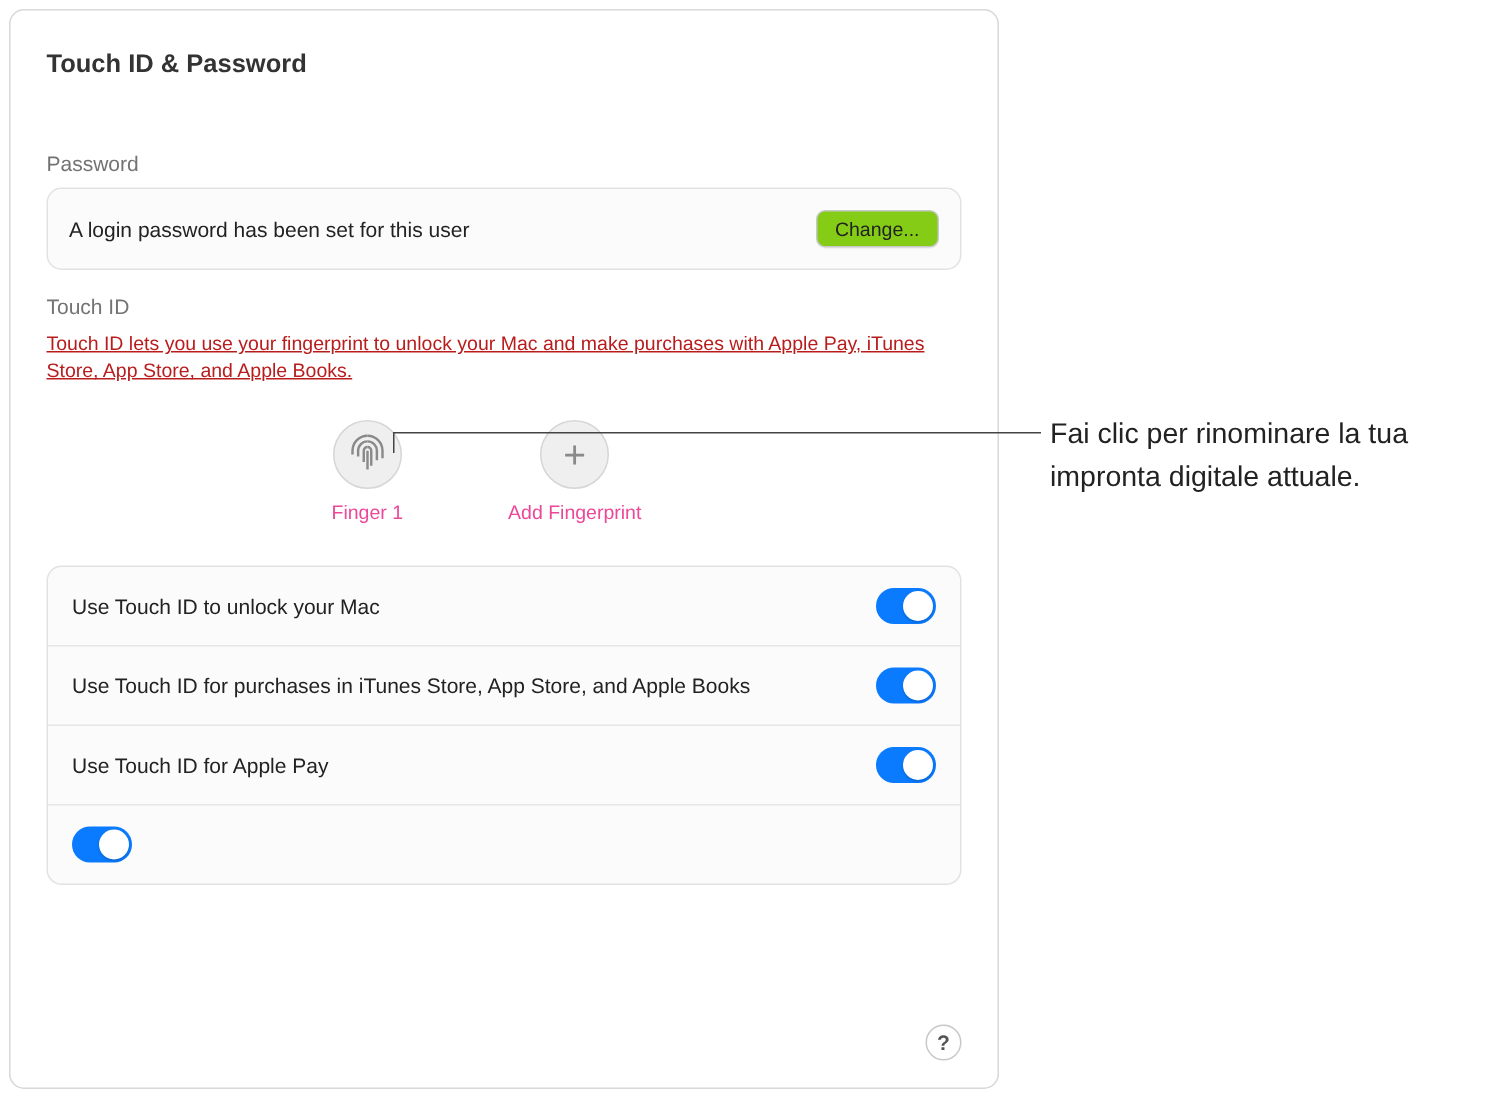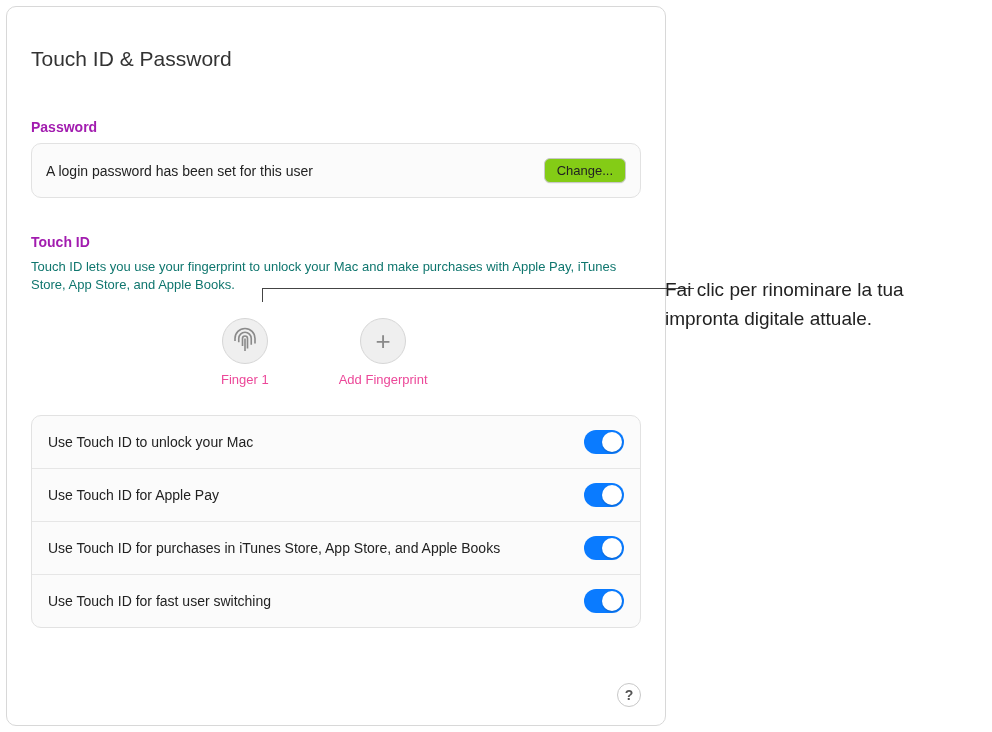--- a/index.html
+++ b/index.html
@@ -19,30 +19,30 @@
       top: 6px;
       left: 6px;
       width: 660px;
       height: 720px;
       border: 1px solid #d8d8d8;
       border-radius: 10px;
       padding: 20px 24px;
       background: #fff;
     }
     .page-title {
-      font-size: 21px;
+      font-size: 17px;
+      font-weight: 700;
+      color: #333;
+      margin-top: 6px;
+      margin-bottom: 48px;
+    }
+    .section-title {
+      font-size: 14px;
       font-weight: 400;
-      color: #333;
-      margin-top: 20px;
-      margin-bottom: 48px;
-    }
-    .section-title {
-      font-size: 14px;
-      font-weight: 700;
-      color: #a21caf;
+      color: #737373;
       margin-bottom: 8px;
     }
     .password-box {
       border: 1px solid #e2e2e2;
       border-radius: 10px;
       padding: 14px 14px;
       display: flex;
       align-items: center;
       justify-content: space-between;
       background: #fbfbfb;
@@ -55,28 +55,29 @@
       border: 1px solid #c8c8c8;
       background: #84cc16;
       border-radius: 6px;
       padding: 4px 12px;
       font-size: 13px;
       color: #222;
       cursor: pointer;
       box-shadow: 0 1px 0 rgba(0,0,0,0.04);
     }
     .touchid-section {
-      margin-top: 36px;
+      margin-top: 16px;
     }
     .touchid-desc {
       font-size: 13px;
-      color: #0f766e;
+      color: #b91c1c;
       line-height: 1.4;
       margin-top: 4px;
       max-width: 590px;
+      text-decoration: underline;
     }
     .fingerprints-row {
       display: flex;
       gap: 70px;
       margin-top: 24px;
       margin-bottom: 28px;
       padding-left: 190px;
     }
     .fingerprint-item {
       display: flex;
@@ -153,21 +154,21 @@
       display: flex;
       align-items: center;
       justify-content: center;
       font-size: 14px;
       font-weight: 600;
       color: #555;
       cursor: pointer;
     }
     .callout {
       position: absolute;
-      left: 665px;
+      left: 700px;
       top: 276px;
       font-size: 19px;
       color: #222;
       line-height: 1.5;
       width: 280px;
     }
     .callout-line {
       position: absolute;
       border-top: 1px solid #444;
     }
@@ -235,32 +236,31 @@
     </div>
 
     <div class="options-box">
 
       <div class="option-row">
         <div class="option-label">Use Touch ID to unlock your Mac</div>
         <div class="toggle"></div>
       </div>
 
       <div class="option-row">
+        <div class="option-label">Use Touch ID for purchases in iTunes Store, App Store, and Apple Books</div>
+        <div class="toggle"></div>
+      </div>
+
+      <div class="option-row">
         <div class="option-label">Use Touch ID for Apple Pay</div>
         <div class="toggle"></div>
       </div>
 
-      <div class="option-row">
-        <div class="option-label">Use Touch ID for purchases in iTunes Store, App Store, and Apple Books</div>
-        <div class="toggle"></div>
-      </div>
-
-
-      <div class="option-row">
-        <div class="option-label">Use Touch ID for fast user switching</div>
+
+      <div class="option-row">
         <div class="toggle"></div>
       </div>
 
     </div>
 
   </div>
 
   <div class="help-button">?</div>
 
 </div>

